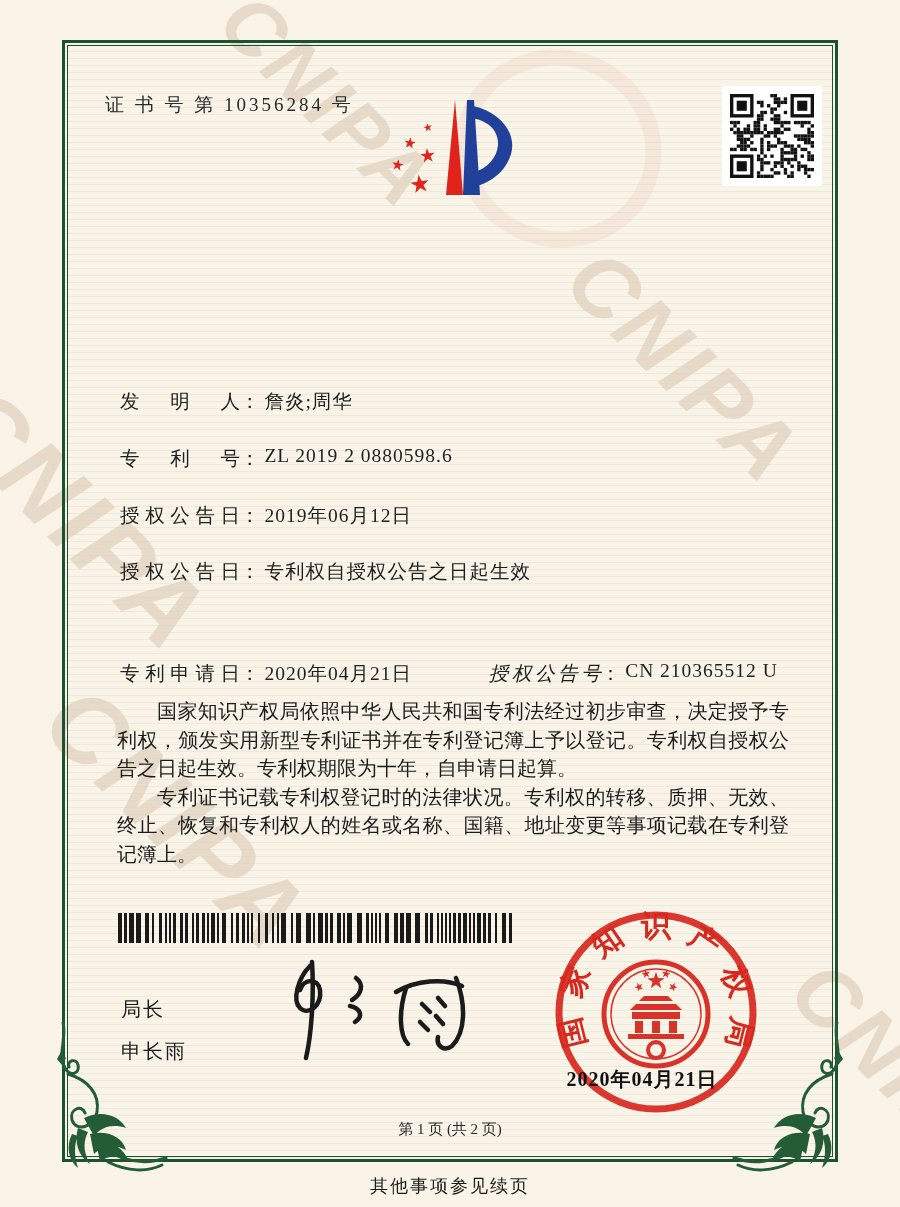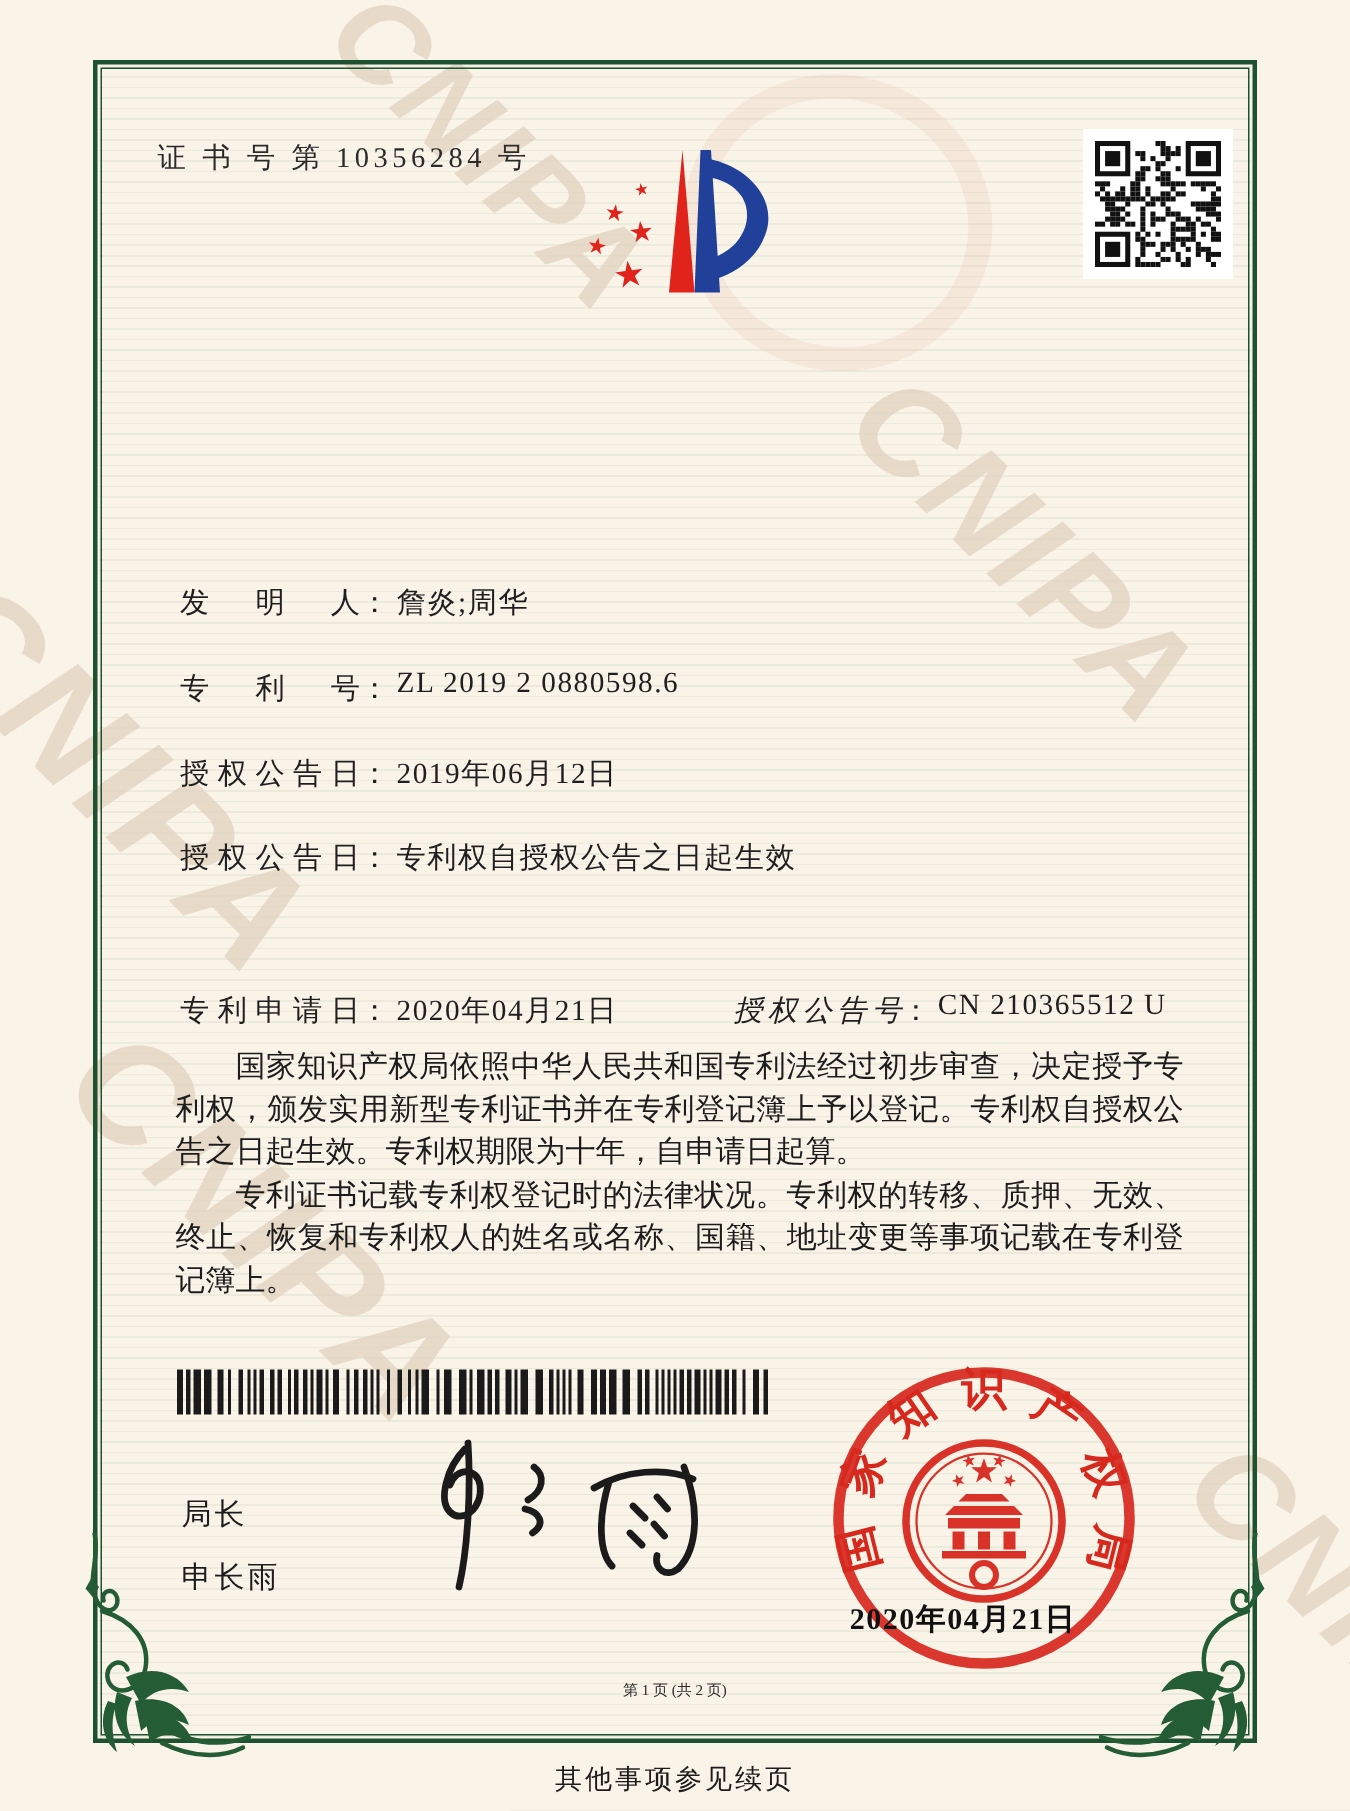--- a/index.html
+++ b/index.html
@@ -68,21 +68,21 @@
   #official-title{top:996px;}
   #official-name{top:1038px;}
   #signature{position:absolute;left:248px;top:952px;}
   
   #seal{position:absolute;left:552px;top:908px;width:208px;height:208px;mix-blend-mode:multiply;}
   #seal-date{
     position:absolute;left:0;right:0;top:158px;text-align:center;
     font-size:20px;font-weight:600;color:#111;letter-spacing:1px;transform:translateX(-14px);
   }
   
-  #page-info{position:absolute;left:0;right:0;top:1120px;text-align:center;font-size:10px;color:#2a2a2a;}
+  #page-info{position:absolute;left:0;right:0;top:1120px;text-align:center;font-size:15px;color:#2a2a2a;}
   #continuation{position:absolute;left:0;right:0;top:1174px;text-align:center;font-size:18px;color:#1c1c1c;letter-spacing:2px;}
 </style>
 </head>
 <body>
 
 <div id="page">
 
   <div id="texture"></div>
   <div id="red-ghost"></div>
 

